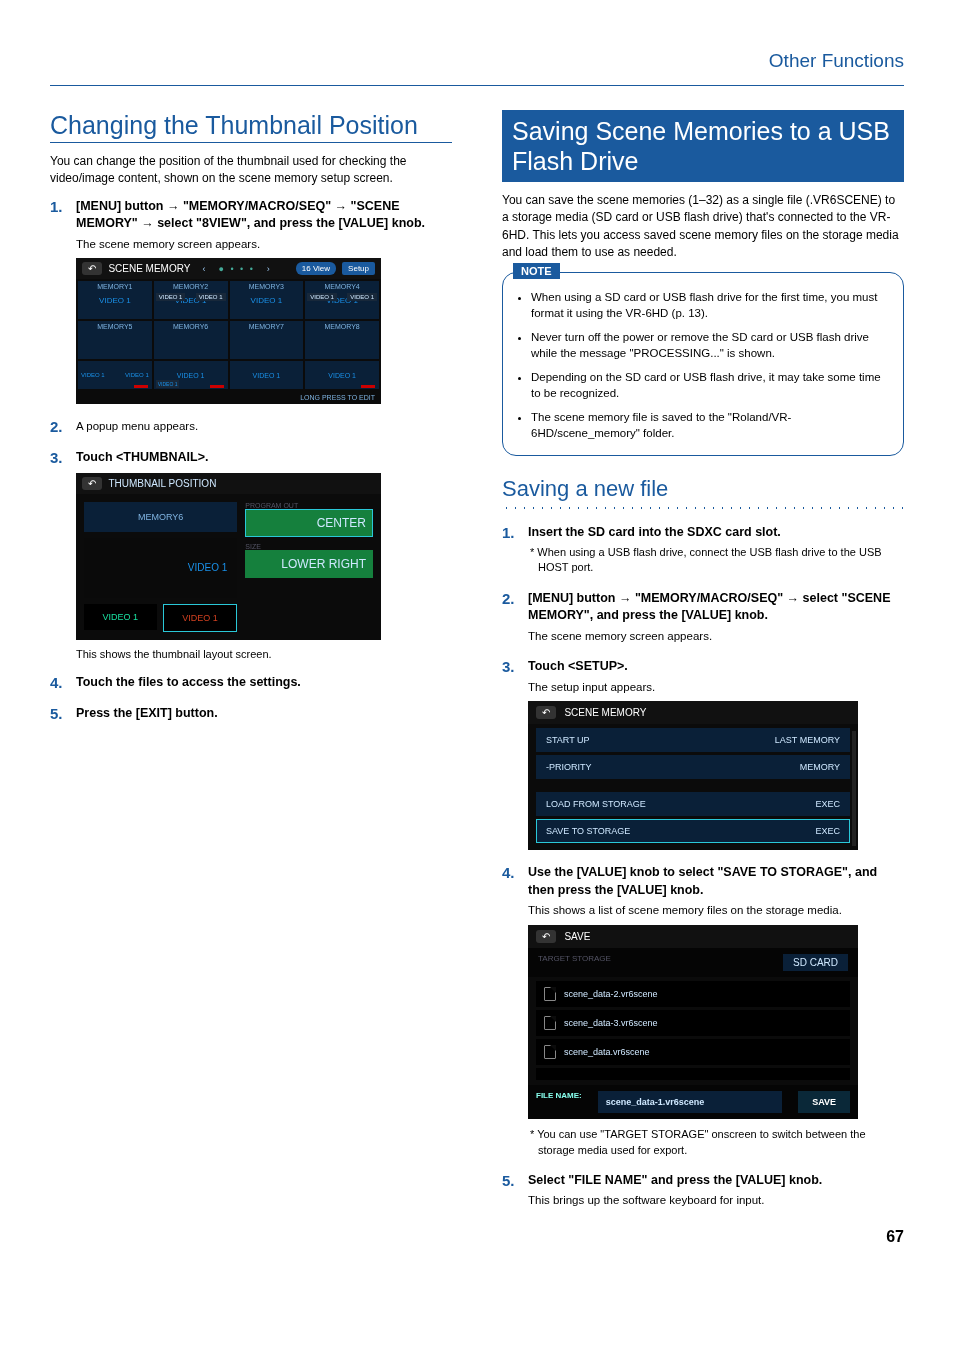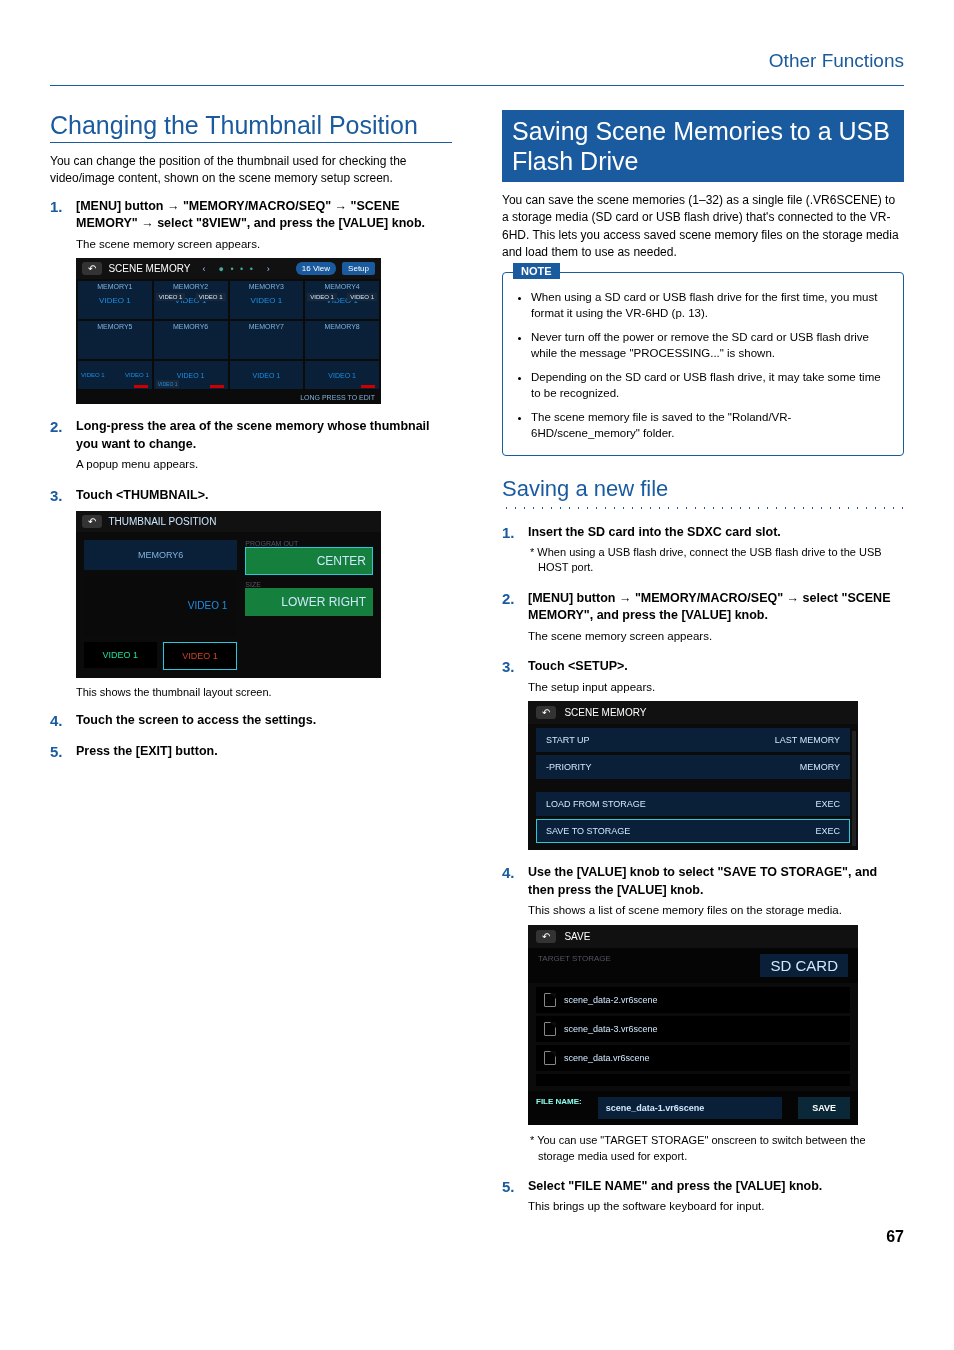--- a/index.html
+++ b/index.html
@@ -97,21 +97,21 @@
     font-size: 12.5px;
     line-height: 1.4;
   }
   .step-sub {
     font-size: 11.5px;
     margin-top: 3px;
     line-height: 1.45;
   }
   .note-box {
     border: 1px solid #1a5a9e;
-    border-radius: 4px;
+    border-radius: 14px;
     margin: 10px 0 18px 0;
     padding: 10px 12px 6px 12px;
     position: relative;
     font-size: 11.5px;
   }
   .note-label {
     position: absolute;
     top: -10px;
     left: 10px;
     background: #1a5a9e;
@@ -201,21 +201,21 @@
   .ss-gap { height:10px;}
   .ss-scroll { position:absolute;right:2px;top:30px;bottom:4px;width:4px;background:#222;}
   .setupshot { position:relative;}
 
   
   .saveshot {
     background:#0b0b0b;width:330px;font-size:10px;color:#cfe8ff;
   }
   .sv-top { display:flex;align-items:center;padding:5px 8px;gap:8px;background:#111;color:#fff;font-size:10px;}
   .sv-target { display:flex;justify-content:space-between;padding:6px 10px;font-size:8px;color:#556;background:#050505;}
-  .sv-target .val { background:#0a2038;color:#cfe8ff;padding:3px 10px;font-size:15px;}
+  .sv-target .val { background:#0a2038;color:#cfe8ff;padding:3px 10px;font-size:10px;}
   .sv-list { padding:4px 8px 2px 8px;}
   .sv-item { background:#000;padding:6px 8px;margin-bottom:3px;display:flex;align-items:center;gap:8px;font-size:9px;color:#cfe8ff;}
   .sv-icon { width:10px;height:12px;border:1px solid #888;border-radius:1px;position:relative;}
   .sv-icon::after{content:"";position:absolute;right:-1px;top:-1px;border:3px solid transparent;border-top-color:#0b0b0b;border-right-color:#0b0b0b;}
   .sv-footer { display:flex;padding:6px 8px;gap:16px;font-size:8px;background:#050505;font-weight:bold;}
   .sv-fn { color:#8fe;}
   .sv-filename { flex:1;background:#0a2038;padding:6px 8px;color:#cfe8ff;font-size:9px;}
   .sv-save { background:#0a2838;color:#fff;padding:6px 14px;font-size:9px;}
 
   .caption { font-size:11px;margin:6px 0 14px 0;}
@@ -300,21 +300,20 @@
               <div class="fc red">
                   <span>VIDEO 1</span>
                   <span class="rb"></span>
                 </div>
             </div>
             <div class="sg-note">LONG PRESS TO EDIT</div>
           </div>
         </li>
 
         <li>
-          <div class="step-head">Long-press the area of the scene memory whose thumbnail you want to change.</div>
           <div class="step-sub">A popup menu appears.</div>
         </li>
 
         <li>
           <div class="step-head">Touch &lt;THUMBNAIL&gt;.</div>
 
           <div class="screenshot thumbpos">
             <div class="tp-top">
               <span class="sg-back">↶</span>
               <span>THUMBNAIL POSITION</span>
@@ -341,21 +340,21 @@
                   <div class="tp-lbl">SIZE</div>
                   <div class="tp-box">LOWER RIGHT</div>
                 </div>
               </div>
             </div>
           </div>
           <div class="caption">This shows the thumbnail layout screen.</div>
         </li>
 
         <li>
-          <div class="step-head">Touch the screen to access the settings.</div>
+          <div class="step-head">Touch the files to access the settings.</div>
         </li>
         <li>
           <div class="step-head">Press the [EXIT] button.</div>
         </li>
       </ol>
     </div>
 
     <div class="col">
       <h1 class="section-title boxed">Saving Scene Memories to a USB Flash Drive</h1>
       <p class="body">You can save the scene memories (1–32) as a single file (.VR6SCENE) to a storage media (SD card or USB flash drive) that's connected to the VR-6HD. This lets you access saved scene memory files on the storage media and load them to use as needed.</p>

